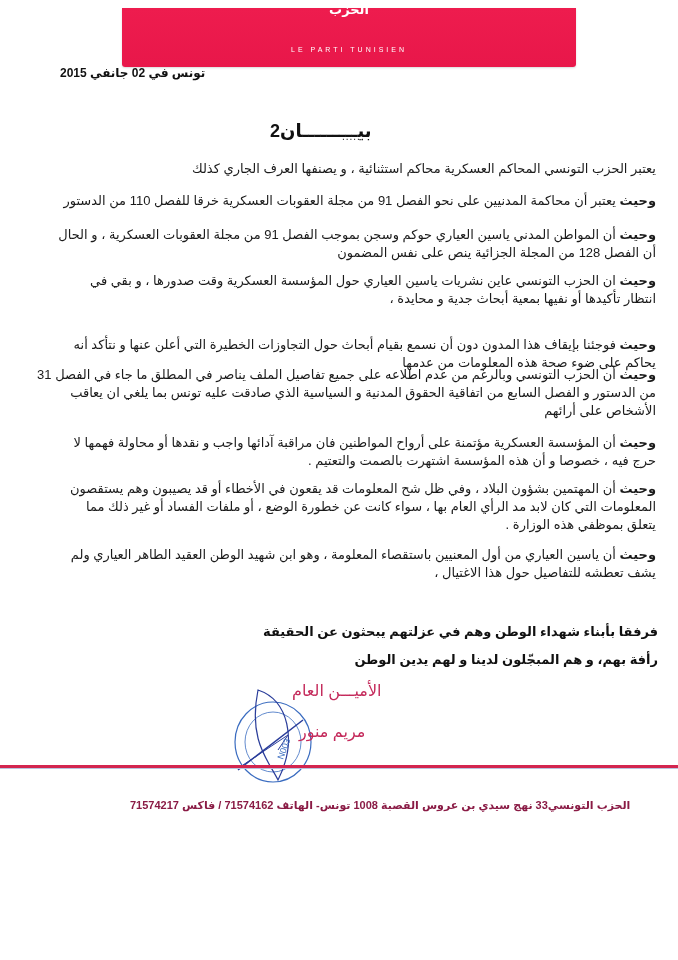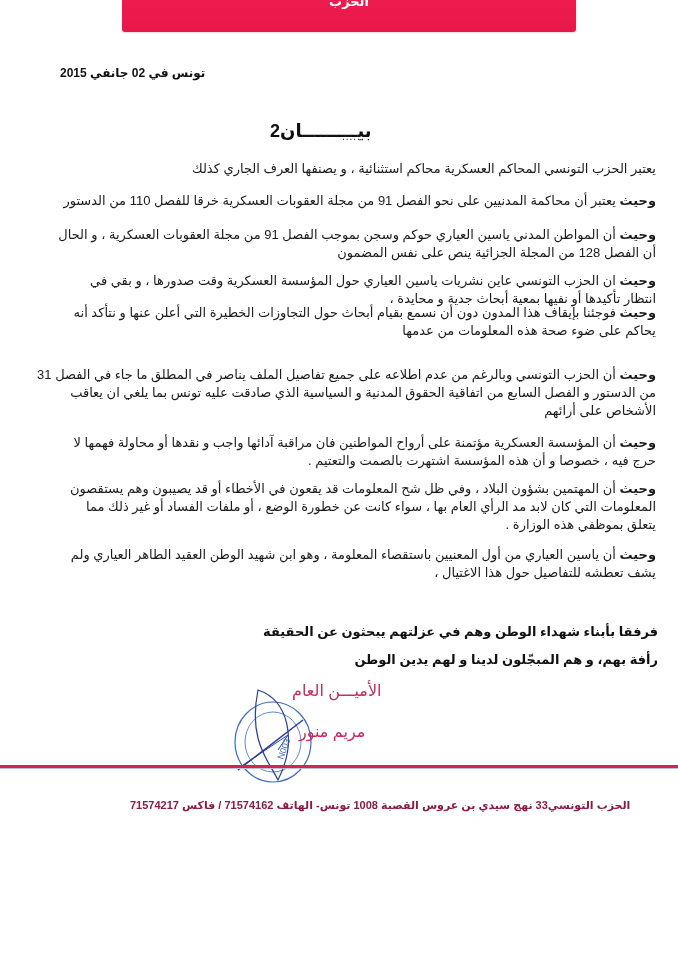--- a/index.html
+++ b/index.html
@@ -1,21 +1,21 @@
 <!DOCTYPE html>
 <html><head>
 <meta charset="utf-8">
 <style>
   html, body { margin:0; padding:0; }
   body {
     width:678px; height:960px; background:#ffffff; position:relative; overflow:hidden;
     font-family:"Liberation Sans", "DejaVu Sans", sans-serif; color:#1a1a1a;
   }
   .banner {
-    position:absolute; left:122px; top:0; width:454px; height:32px;
+    position:absolute; left:122px; top:8px; width:454px; height:59px;
     background:linear-gradient(180deg,#ee1c4e 0%,#e8174a 100%);
     border-radius:0 0 3px 3px; box-shadow:0 1px 2px rgba(0,0,0,0.15);
   }
   .banner-small {
     position:absolute; top:-6px; left:0; right:0; text-align:center;
     color:#fff; font-size:13px; font-weight:bold; letter-spacing:1px; direction:rtl;
   }
   .banner-big {
     position:absolute; top:6px; left:0; right:0; text-align:center;
     color:#fff; font-size:30px; font-weight:bold; direction:rtl; letter-spacing:6px; line-height:30px;
@@ -78,21 +78,21 @@
 </div>
 <div class="para" style="top:192px;width:620px;">
   <b>وحيث</b><span> يعتبر أن محاكمة المدنيين على نحو الفصل 91 من مجلة العقوبات العسكرية خرقا للفصل 110 من الدستور</span>
 </div>
 <div class="para" style="top:226px;width:600px;">
   <b>وحيث</b><span> أن المواطن المدني ياسين العياري حوكم وسجن بموجب الفصل 91 من مجلة العقوبات العسكرية ، و الحال أن الفصل 128 من المجلة الجزائية ينص على نفس المضمون</span>
 </div>
 <div class="para" style="top:272px;width:600px;">
   <b>وحيث</b><span> ان الحزب التونسي عاين نشريات ياسين العياري حول المؤسسة العسكرية وقت صدورها ، و بقي في انتظار تأكيدها أو نفيها  بمعية أبحاث جدية و محايدة ،</span>
 </div>
-<div class="para" style="top:304px;width:600px;">
+<div class="para" style="top:336px;width:600px;">
   <b>وحيث</b><span> فوجئنا بإيقاف هذا المدون دون أن نسمع بقيام أبحاث حول التجاوزات الخطيرة التي أعلن عنها و نتأكد أنه يحاكم على ضوء صحة هذه المعلومات من عدمها</span>
 </div>
 <div class="para" style="top:366px;width:620px;">
   <b>وحيث</b><span> أن الحزب التونسي وبالرغم من عدم اطلاعه على جميع تفاصيل الملف  يناصر في المطلق ما جاء في الفصل 31 من الدستور و  الفصل السابع من اتفاقية الحقوق المدنية و السياسية الذي صادقت عليه تونس بما يلغي ان يعاقب الأشخاص على أرائهم</span>
 </div>
 <div class="para" style="top:434px;width:600px;">
   <b>وحيث</b><span> أن المؤسسة العسكرية مؤتمنة على أرواح المواطنين  فان مراقبة آدائها واجب و نقدها أو محاولة فهمها لا حرج فيه ، خصوصا و أن هذه المؤسسة اشتهرت بالصمت والتعتيم .</span>
 </div>
 <div class="para" style="top:480px;width:600px;">
   <b>وحيث</b><span> أن المهتمين بشؤون البلاد ، وفي ظل شح المعلومات قد يقعون في الأخطاء أو قد يصيبون وهم يستقصون المعلومات التي كان لابد مد الرأي العام بها  ، سواء كانت عن خطورة الوضع ، أو ملفات الفساد أو غير ذلك مما يتعلق بموظفي هذه الوزارة .</span>

